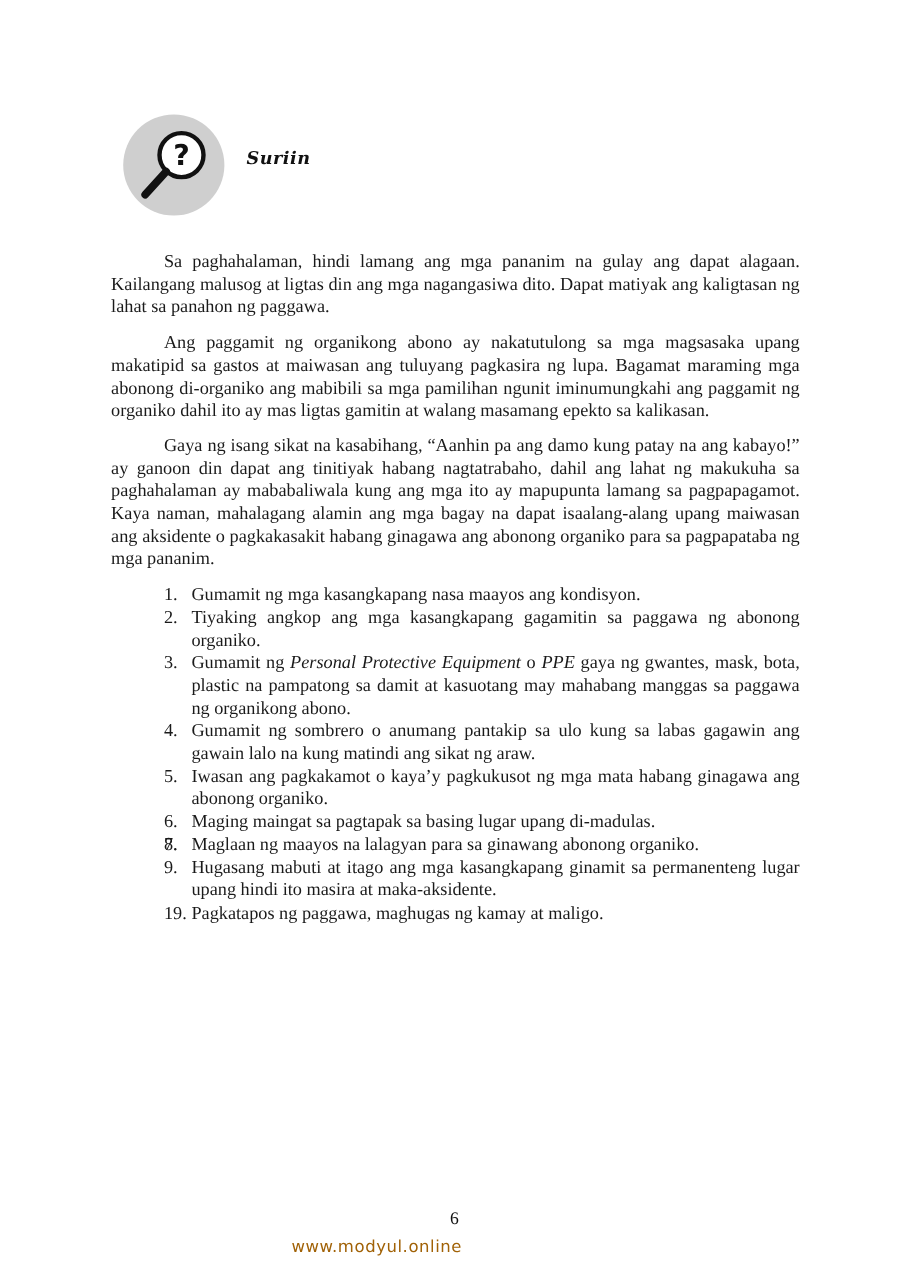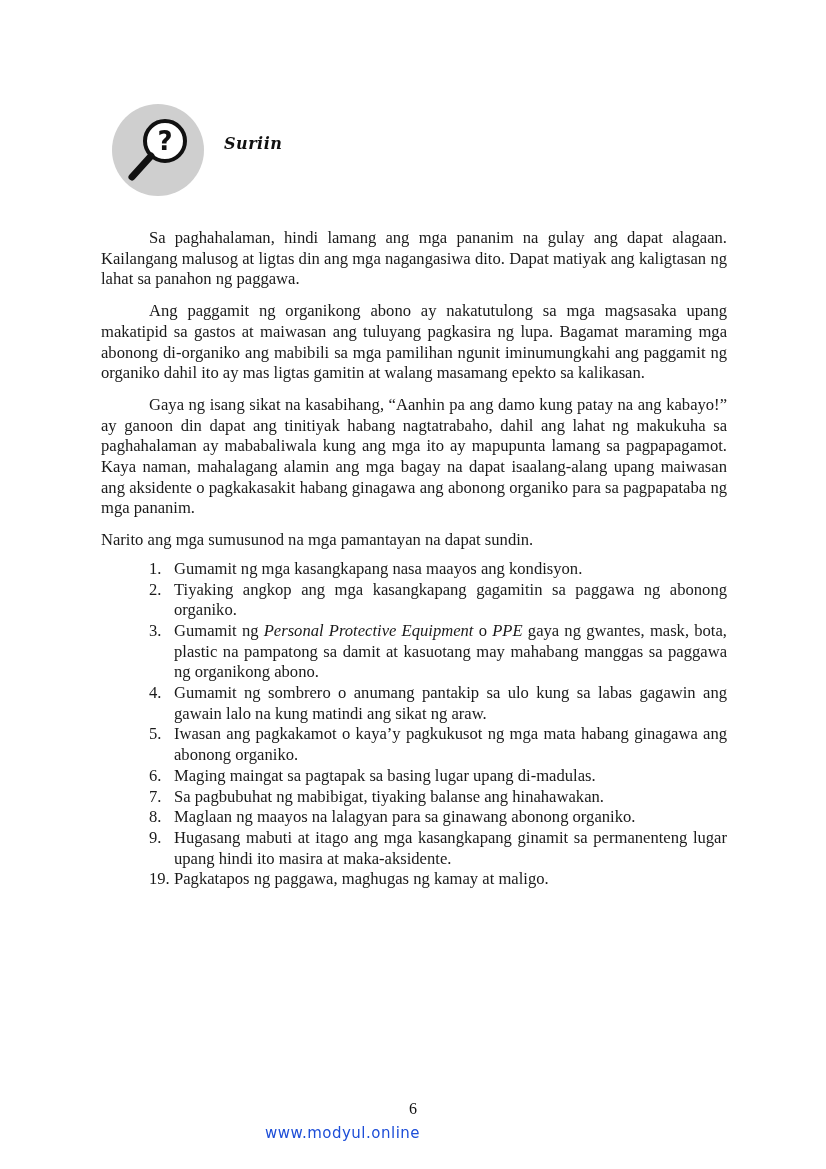--- a/index.html
+++ b/index.html
@@ -15,49 +15,48 @@
              font-size: 16.6px; line-height: 20.7px; }
   p { margin: 0 0 11px 0; text-align: justify; }
   p.indent { text-indent: 48px; }
   ol { list-style: none; margin: 0; padding: 0 0 0 48px; }
   li { position: relative; padding-left: 25px; text-align: justify; }
   li .num { position: absolute; left: 0; top: 0; width: 22px; text-align: left; }
   li.ten .num { left: 0; }
   .page-num { position: absolute; left: 0; width: 826px; top: 1100px; text-align: center;
               font-family: "Liberation Serif", serif; font-size: 16px; color: #111; }
   .watermark { position: absolute; left: 0; width: 685px; top: 1124px; text-align: center;
-               font-family: "DejaVu Sans", sans-serif; font-size: 15px; color: #1d4ed8; letter-spacing: 0.5px; }
+               font-family: "DejaVu Sans", sans-serif; font-size: 15px; color: #a16207; letter-spacing: 0.5px; }
 </style>
 </head>
 <body>
 
 <div class="header">
   <div class="icon-circle">
     <svg width="92" height="92" viewBox="0 0 92 92">
       <circle cx="53" cy="37" r="20" fill="#ffffff" stroke="#111" stroke-width="4"></circle>
       <line x1="39" y1="52" x2="20" y2="73" stroke="#111" stroke-width="7" stroke-linecap="round"></line>
       <text x="53" y="46" text-anchor="middle" font-family="DejaVu Sans, sans-serif" font-weight="bold" font-size="26" fill="#111">?</text>
     </svg>
   </div>
   <div class="title">Suriin</div>
 </div>
 
 <div class="content">
   <p class="indent">Sa paghahalaman, hindi lamang ang mga pananim na gulay ang dapat alagaan. Kailangang malusog at ligtas din ang mga nagangasiwa dito. Dapat matiyak ang kaligtasan ng lahat sa panahon ng paggawa.</p>
   <p class="indent">Ang paggamit ng organikong abono ay nakatutulong sa mga magsasaka upang makatipid sa gastos at maiwasan ang tuluyang pagkasira ng lupa. Bagamat maraming mga abonong di-organiko ang mabibili sa mga pamilihan ngunit iminumungkahi ang paggamit ng organiko dahil ito ay mas ligtas gamitin at walang masamang epekto sa kalikasan.</p>
   <p class="indent">Gaya ng isang sikat na kasabihang, “Aanhin pa ang damo kung patay na ang kabayo!” ay ganoon din dapat ang tinitiyak habang nagtatrabaho, dahil ang lahat ng makukuha sa paghahalaman ay mababaliwala kung ang mga ito ay mapupunta lamang sa pagpapagamot. Kaya naman, mahalagang alamin ang mga bagay na dapat isaalang-alang upang maiwasan ang aksidente o pagkakasakit habang ginagawa ang abonong organiko para sa pagpapataba ng mga pananim.</p>
-  <p style="margin-bottom:8px">Narito ang mga sumusunod na mga pamantayan na dapat sundin.</p>
   <ol>
     <li><span class="num">1.</span><span>Gumamit ng mga kasangkapang nasa maayos ang kondisyon.</span></li>
     <li><span class="num">2.</span><span>Tiyaking angkop ang mga kasangkapang gagamitin sa paggawa ng abonong organiko.</span></li>
     <li><span class="num">3.</span><span>Gumamit ng </span><i>Personal Protective Equipment</i><span> o </span><i>PPE</i><span> gaya ng gwantes, mask, bota, plastic na pampatong sa damit at kasuotang may mahabang manggas sa paggawa ng organikong abono.</span></li>
     <li><span class="num">4.</span><span>Gumamit ng sombrero o anumang pantakip sa ulo kung sa labas gagawin ang gawain lalo na kung matindi ang sikat ng araw.</span></li>
     <li><span class="num">5.</span><span>Iwasan ang pagkakamot o kaya’y pagkukusot ng mga mata habang ginagawa ang abonong organiko.</span></li>
     <li><span class="num">6.</span><span>Maging maingat sa pagtapak sa basing lugar upang di-madulas.</span></li>
-    <li><span class="num">7.</span><span>Sa pagbubuhat ng mabibigat, tiyaking balanse ang hinahawakan.</span></li>
+    <li><span class="num">7.</span></li>
     <li><span class="num">8.</span><span>Maglaan ng maayos na lalagyan para sa ginawang abonong organiko.</span></li>
     <li><span class="num">9.</span><span>Hugasang mabuti at itago ang mga kasangkapang ginamit sa permanenteng lugar upang hindi ito masira at maka-aksidente.</span></li>
     <li class="ten"><span class="num">19.</span><span>Pagkatapos ng paggawa, maghugas ng kamay at maligo.</span></li>
   </ol>
 </div>
 
 <div class="page-num">6</div>
 <div class="watermark">www.modyul.online</div>
 
 </body></html>

